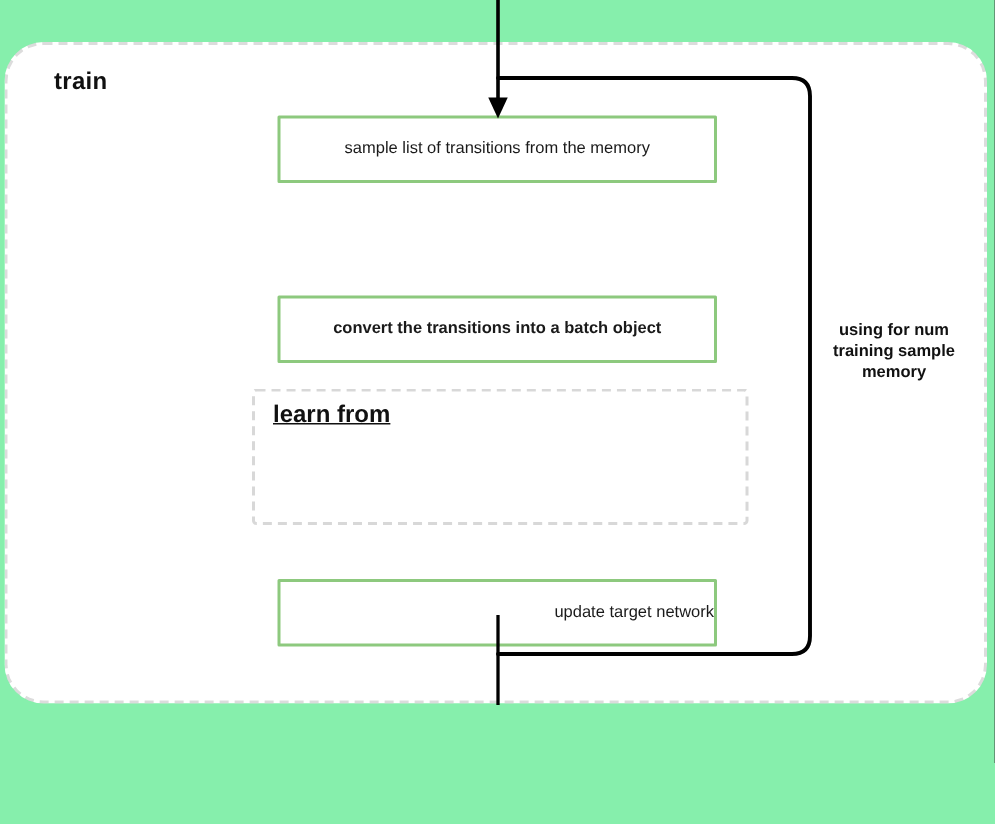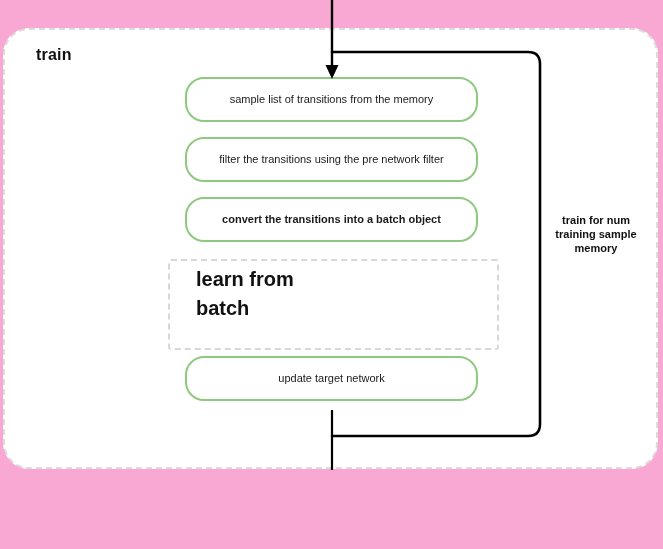--- a/index.html
+++ b/index.html
@@ -11,21 +11,21 @@
     width: 663px;
     height: 549px;
     overflow: hidden;
     font-family: "Liberation Sans", sans-serif;
   }
 
   #canvas {
     position: relative;
     width: 663px;
     height: 549px;
-    background: #f9a8d4;
+    background: #86efac;
   }
 
   
   .scope-box {
     position: absolute;
     left: 3px;
     top: 28px;
     width: 655px;
     height: 441px;
     box-sizing: border-box;
@@ -47,59 +47,60 @@
 
   
   .proc-box {
     position: absolute;
     left: 185px;
     width: 293px;
     height: 45px;
     box-sizing: border-box;
     background: #ffffff;
     border: 2px solid #8dc97e;
-    border-radius: 19px;
+    border-radius: 1px;
     display: flex;
     align-items: center;
     justify-content: center;
   }
   .proc-box .proc-label {
     font-size: 11px;
     color: #1a1a1a;
     line-height: 1.2;
     text-align: center;
     white-space: nowrap;
   }
 
   #box-sample  { top: 77px;  }
   #box-filter  { top: 137px; }
   #box-convert { top: 197px; font-weight: bold; }
-  #box-update  { top: 356px; }
+  #box-update  { top: 386px; justify-content: flex-end; }
 
   
   .subscope-box {
     position: absolute;
     left: 168px;
     top: 259px;
     width: 331px;
     height: 91px;
     box-sizing: border-box;
     background: #ffffff;
     border: 2px dashed #d8d8d8;
     border-radius: 3px;
   }
   .subscope-title {
     position: absolute;
-    left: 196px;
+    left: 182px;
     top: 265px;
     width: 130px;
-    font-size: 20px;
+    font-size: 16px;
     font-weight: bold;
     color: #111111;
     line-height: 1.45;
+    text-decoration: underline;
   }
 
   
   #wires {
     position: absolute;
     left: 0;
     top: 0;
     width: 663px;
     height: 549px;
     pointer-events: none;
@@ -124,47 +125,43 @@
 <div id="canvas">
 
   <div class="scope-box"></div>
 
   <div class="scope-title">train</div>
 
   <div class="proc-box" id="box-sample">
     <span class="proc-label">sample list of transitions from the memory</span>
   </div>
 
-  <div class="proc-box" id="box-filter">
-    <span class="proc-label">filter the transitions using the pre network filter</span>
-  </div>
 
   <div class="proc-box" id="box-convert">
     <span class="proc-label">convert the transitions into a batch object</span>
   </div>
 
   <div class="subscope-box"></div>
   <div class="subscope-title">
     <div>learn from</div>
-    <div>batch</div>
   </div>
 
   <div class="proc-box" id="box-update">
     <span class="proc-label">update target network</span>
   </div>
 
   <svg id="wires" viewBox="0 0 663 549" width="663" height="549">
 
     <path d="M332,0 L332,68" fill="none" stroke="#000000" stroke-width="2.4"></path>
     <polygon points="332,79 325.5,65 338.5,65" fill="#000000"></polygon>
 
     <path d="M332,52 L528,52 Q540,52 540,64 L540,424 Q540,436 528,436 L332,436" fill="none" stroke="#000000" stroke-width="2.6" stroke-linecap="round"></path>
 
     <path d="M332,410 L332,470" fill="none" stroke="#000000" stroke-width="2.2"></path>
   </svg>
 
   <div class="loop-caption">
-    <div>train for num</div>
+    <div>using for num</div>
     <div>training sample</div>
     <div>memory</div>
   </div>
 
 </div>
 
 </body></html>

